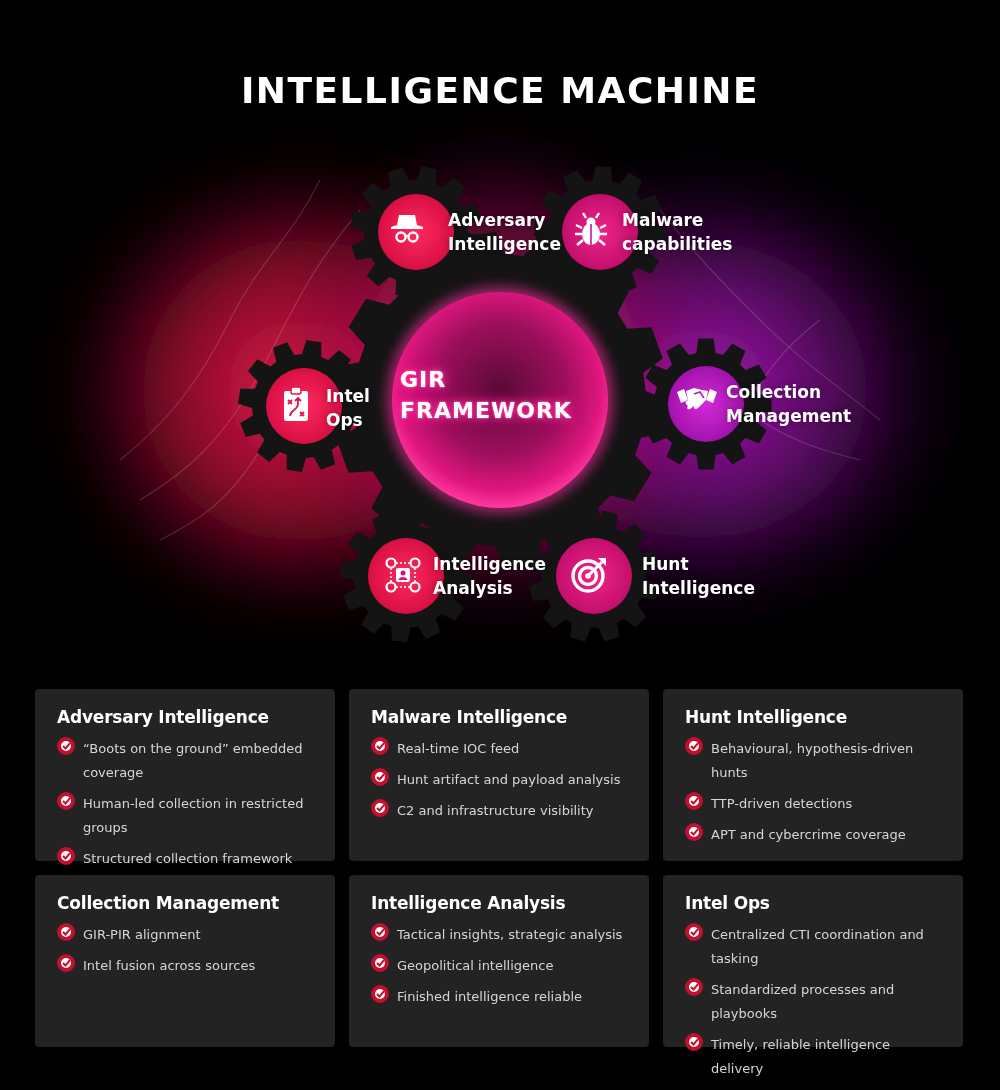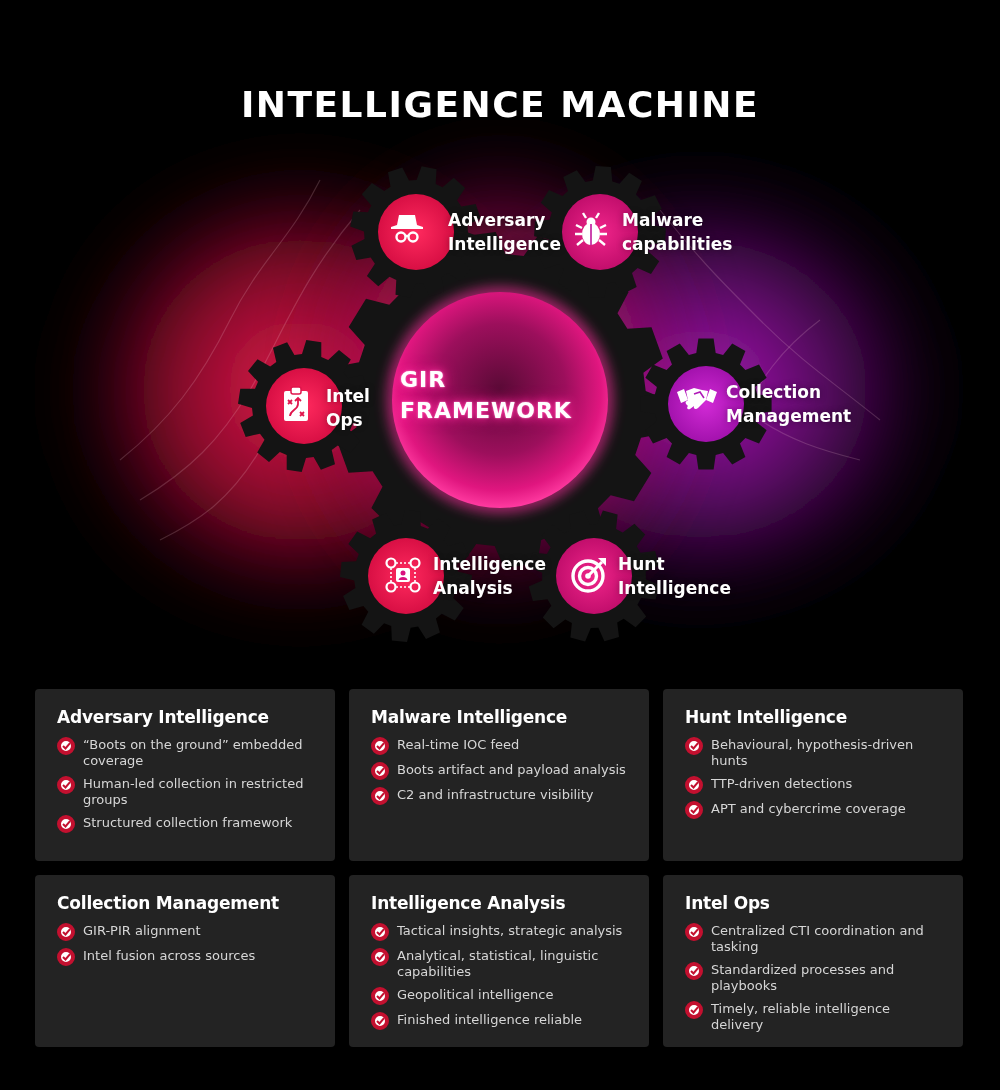--- a/index.html
+++ b/index.html
@@ -3,21 +3,20 @@
 <meta charset="utf-8">
 <style>
   * { box-sizing: border-box; margin: 0; padding: 0; }
   html, body { width: 1000px; height: 1090px; background: #000; overflow: hidden; }
   body { position: relative; font-family: "Liberation Sans", "DejaVu Sans", sans-serif; color: #fff; }
 
   .title {
     position: absolute; top: 70px; left: 0; width: 1000px; text-align: center;
     font-size: 36px; font-weight: 700; letter-spacing: 1.5px; color: #fff;
     font-family: "DejaVu Sans", sans-serif;
-    margin-top: 14px;
   }
 
   .hero { position: absolute; left: 0; top: 120px; width: 1000px; height: 560px; }
   .hero svg { position: absolute; left: 0; top: 0; }
 
   .gear-label {
     position: absolute; font-family: "DejaVu Sans", sans-serif; font-weight: 700;
     font-size: 17px; line-height: 24px; color: #fff; white-space: pre-line;
     text-shadow: 0 0 6px rgba(0,0,0,0.35);
   }
@@ -46,21 +45,21 @@
   }
   .card-list { list-style: none; }
   .card-item { display: flex; align-items: flex-start; margin-bottom: 7px; }
   .check {
     flex: 0 0 18px; width: 18px; height: 18px; border-radius: 50%;
     background: #fff; border: 4px solid #c3102f; margin-right: 8px; margin-top: 0px;
     display: flex; align-items: center; justify-content: center;
   }
   .check svg { display: block; }
   .item-text {
-    font-family: "DejaVu Sans", sans-serif; font-size: 13px; line-height: 16px; color: #d6d6d6;
+    font-family: "DejaVu Sans", sans-serif; font-size: 13px; line-height: 24px; color: #d6d6d6;
   }
 </style>
 </head>
 <body>
 
 <div class="title">INTELLIGENCE MACHINE</div>
 
 <div class="hero">
   <svg width="1000" height="560" viewBox="0 0 1000 560">
     <defs>
@@ -206,21 +205,21 @@
 
   <div class="gear-icon" style="left:570px; top:436px;">
     <svg width="38" height="38" viewBox="0 0 38 38">
         <circle cx="18" cy="20" r="15" fill="none" stroke="#fff" stroke-width="3.4"></circle>
         <circle cx="18" cy="20" r="8.5" fill="none" stroke="#fff" stroke-width="3.4"></circle>
         <circle cx="18" cy="20" r="2.8" fill="#fff"></circle>
         <path d="M18 20 L32 6" stroke="#fff" stroke-width="3"></path>
         <path d="M28 2 L36 2 L36 10 L32 6 Z" fill="#fff"></path>
       </svg>
   </div>
-  <div class="gear-label" style="left:618px; top:432px;">Hunt
+  <div class="gear-label" style="left:642px; top:432px;">Hunt
 Intelligence</div>
 </div>
 
 <div class="cards">
   <div class="card">
     <div class="card-title">Adversary Intelligence</div>
     <ul class="card-list">
         <li class="card-item">
           <span class="check">
             <svg width="9" height="8" viewBox="0 0 9 8">
@@ -257,21 +256,21 @@
             </svg>
           </span>
           <span class="item-text">Real-time IOC feed</span>
         </li>
         <li class="card-item">
           <span class="check">
             <svg width="9" height="8" viewBox="0 0 9 8">
               <path d="M1 4 L3.5 6.5 L8 1.2" stroke="#c3102f" stroke-width="2" fill="none"></path>
             </svg>
           </span>
-          <span class="item-text">Boots artifact and payload analysis</span>
+          <span class="item-text">Hunt artifact and payload analysis</span>
         </li>
         <li class="card-item">
           <span class="check">
             <svg width="9" height="8" viewBox="0 0 9 8">
               <path d="M1 4 L3.5 6.5 L8 1.2" stroke="#c3102f" stroke-width="2" fill="none"></path>
             </svg>
           </span>
           <span class="item-text">C2 and infrastructure visibility</span>
         </li>
       </ul>
@@ -336,28 +335,20 @@
             </svg>
           </span>
           <span class="item-text">Tactical insights, strategic analysis</span>
         </li>
         <li class="card-item">
           <span class="check">
             <svg width="9" height="8" viewBox="0 0 9 8">
               <path d="M1 4 L3.5 6.5 L8 1.2" stroke="#c3102f" stroke-width="2" fill="none"></path>
             </svg>
           </span>
-          <span class="item-text">Analytical, statistical, linguistic capabilities</span>
-        </li>
-        <li class="card-item">
-          <span class="check">
-            <svg width="9" height="8" viewBox="0 0 9 8">
-              <path d="M1 4 L3.5 6.5 L8 1.2" stroke="#c3102f" stroke-width="2" fill="none"></path>
-            </svg>
-          </span>
           <span class="item-text">Geopolitical intelligence</span>
         </li>
         <li class="card-item">
           <span class="check">
             <svg width="9" height="8" viewBox="0 0 9 8">
               <path d="M1 4 L3.5 6.5 L8 1.2" stroke="#c3102f" stroke-width="2" fill="none"></path>
             </svg>
           </span>
           <span class="item-text">Finished intelligence reliable</span>
         </li>

